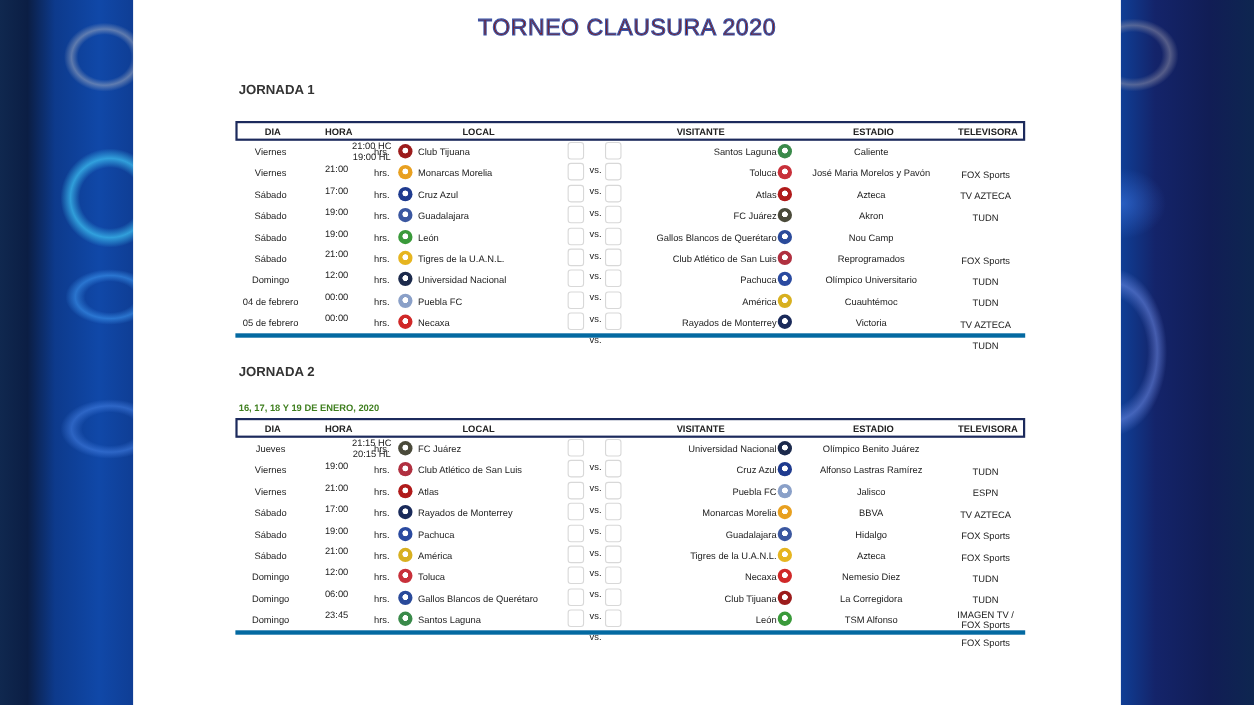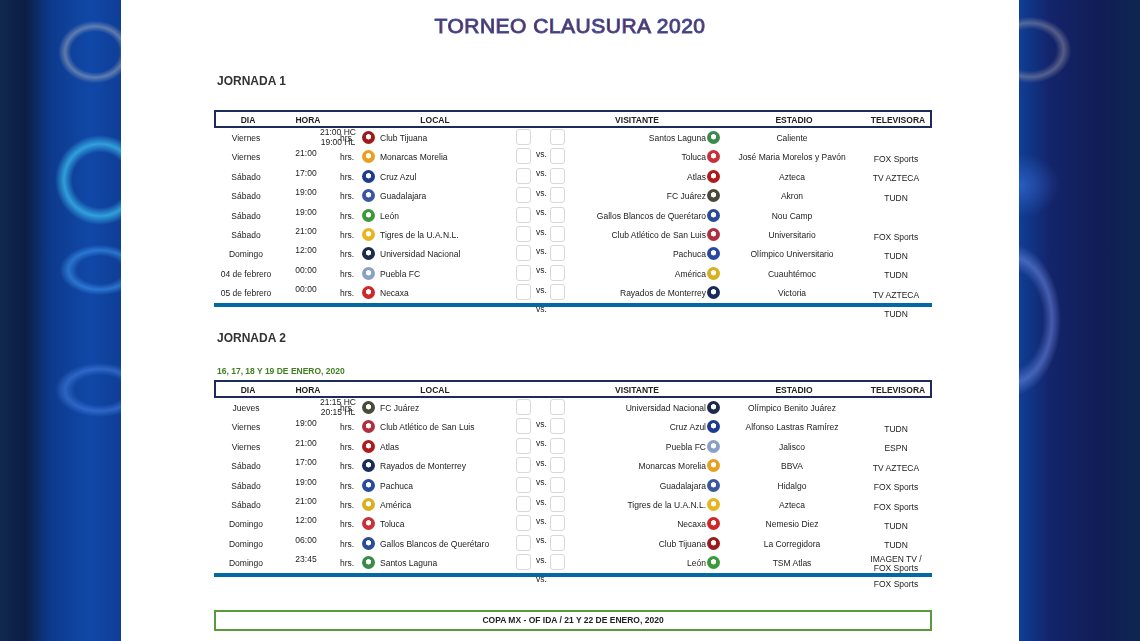--- a/index.html
+++ b/index.html
@@ -169,21 +169,21 @@
     <span class="c-dia">Sábado</span>
     <span class="c-hora"><span>21:00</span><span></span></span>
     <span class="c-hrs">hrs.</span>
     <span class="logo c-logo-l" style="background: radial-gradient(circle at 50% 45%, rgb(255, 255, 255) 0px, rgb(255, 255, 255) 25%, rgb(230, 181, 32) 30%);"></span>
     <span class="c-local">Tigres de la U.A.N.L.</span>
     <span class="box box-l"></span>
     <span class="c-vs">vs.</span>
     <span class="box box-r"></span>
     <span class="c-visit">Club Atlético de San Luis</span>
     <span class="logo c-logo-v" style="background: radial-gradient(circle at 50% 45%, rgb(255, 255, 255) 0px, rgb(255, 255, 255) 25%, rgb(176, 48, 64) 30%);"></span>
-    <span class="c-estadio">Universitario</span>
+    <span class="c-estadio">Reprogramados</span>
     <span class="c-tv"><span>TUDN</span><span></span></span>
   </div>
         <div class="row">
     <span class="c-dia">Domingo</span>
     <span class="c-hora"><span>12:00</span><span></span></span>
     <span class="c-hrs">hrs.</span>
     <span class="logo c-logo-l" style="background: radial-gradient(circle at 50% 45%, rgb(255, 255, 255) 0px, rgb(255, 255, 255) 25%, rgb(28, 42, 76) 30%);"></span>
     <span class="c-local">Universidad Nacional</span>
     <span class="box box-l"></span>
     <span class="c-vs">vs.</span>
@@ -352,20 +352,19 @@
     <span class="c-dia">Domingo</span>
     <span class="c-hora"><span>23:45</span><span></span></span>
     <span class="c-hrs">hrs.</span>
     <span class="logo c-logo-l" style="background: radial-gradient(circle at 50% 45%, rgb(255, 255, 255) 0px, rgb(255, 255, 255) 25%, rgb(58, 138, 74) 30%);"></span>
     <span class="c-local">Santos Laguna</span>
     <span class="box box-l"></span>
     <span class="c-vs">vs.</span>
     <span class="box box-r"></span>
     <span class="c-visit">León</span>
     <span class="logo c-logo-v" style="background: radial-gradient(circle at 50% 45%, rgb(255, 255, 255) 0px, rgb(255, 255, 255) 25%, rgb(58, 154, 58) 30%);"></span>
-    <span class="c-estadio">TSM Atlas</span>
+    <span class="c-estadio">TSM Alfonso</span>
     <span class="c-tv"><span>FOX Sports</span><span></span></span>
   </div>
       </div>
   </div>
 
-  <div class="copa">COPA MX - OF IDA / 21 Y 22 DE ENERO, 2020</div>
 </div>
 
 </body></html>

